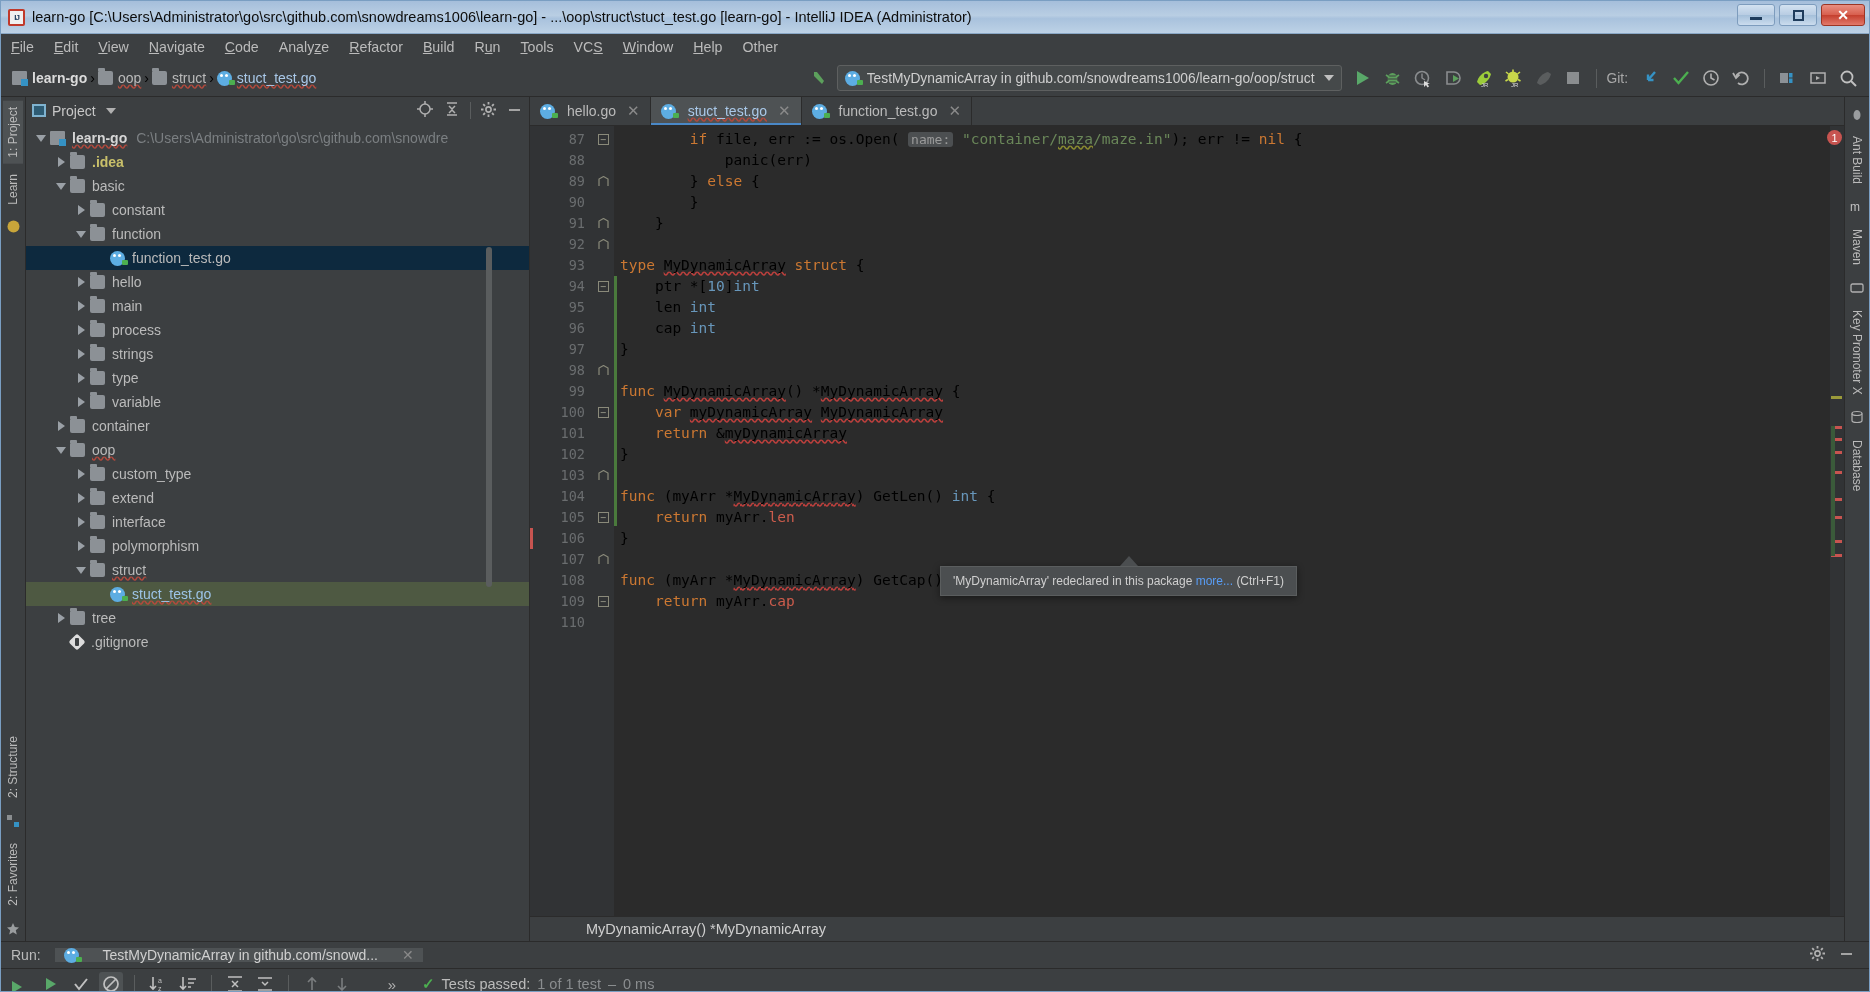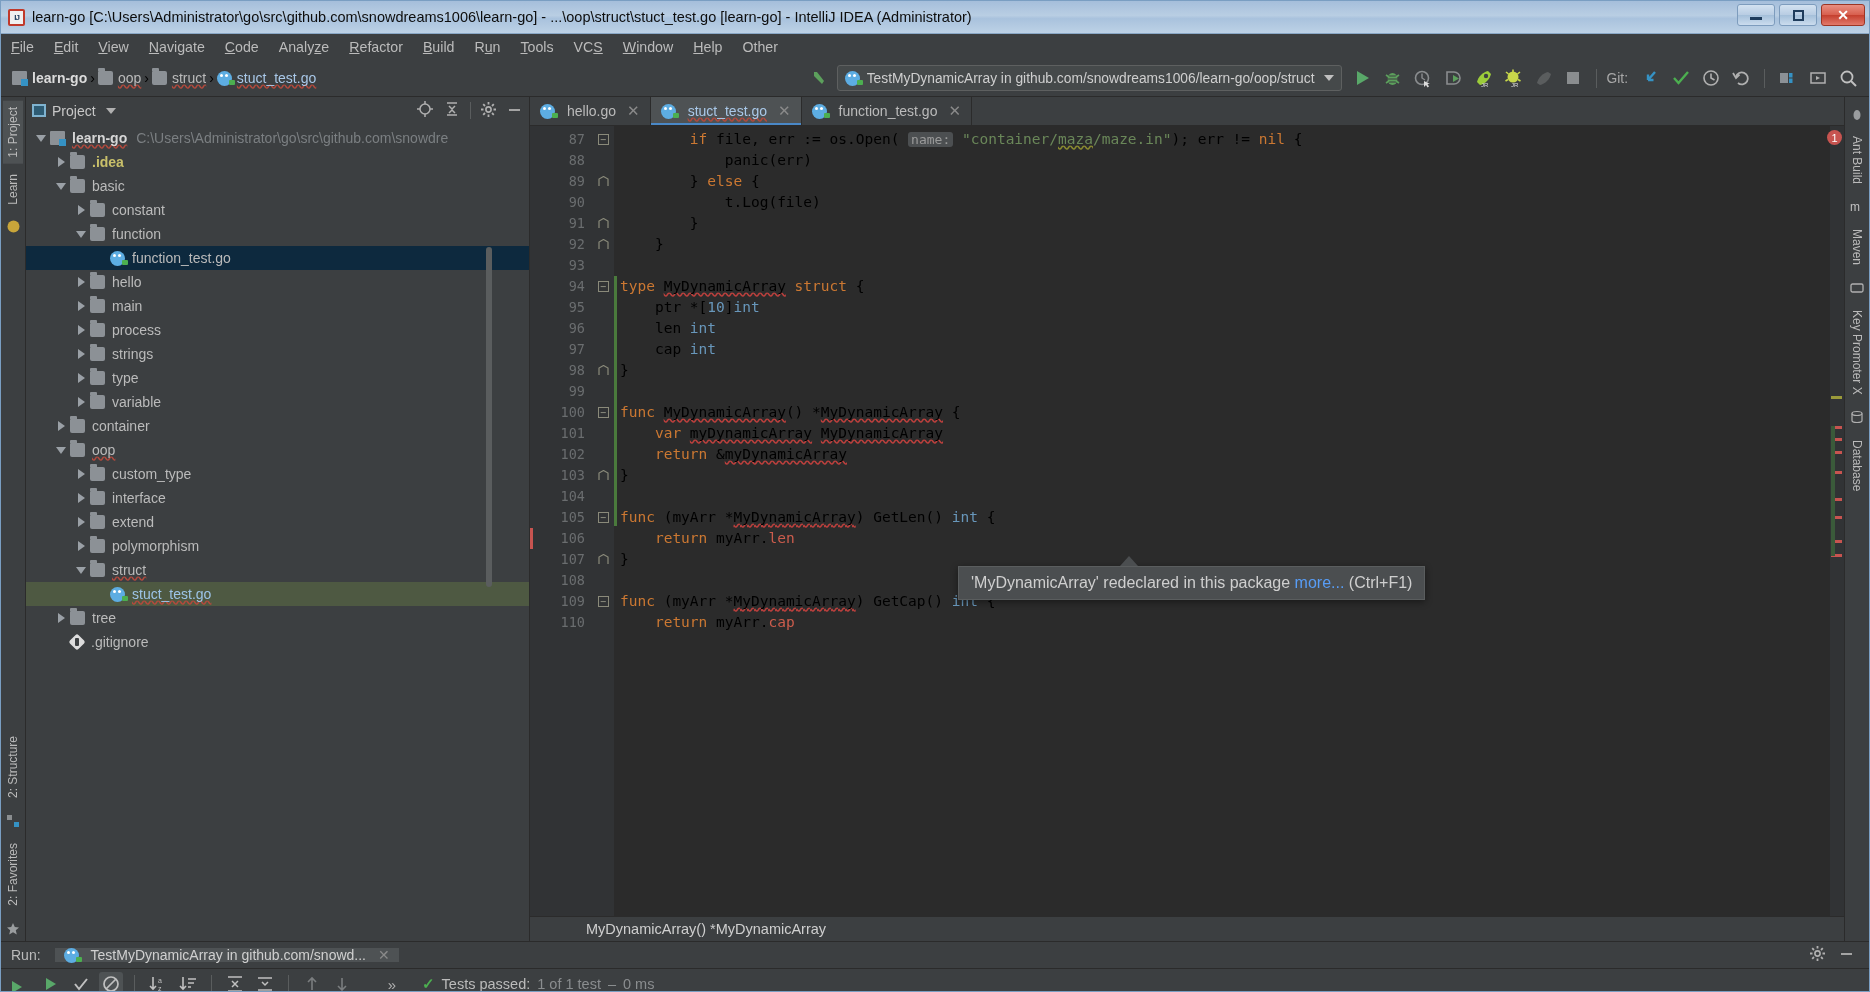--- a/index.html
+++ b/index.html
@@ -238,24 +238,24 @@
   .str { color:#6a8759; }
   .num { color:#6897bb; }
   .hintparam {
     background:#4c4f51; color:#9a9a9a; border-radius:3px; padding:0 3px; font-size:13px;
   }
   .err-wavy { text-decoration: underline wavy #bc3f3c; text-decoration-skip-ink:none;margin-top:11px; }
   .warn-wavy { text-decoration: underline wavy #8a8a2f; text-decoration-skip-ink:none; }
   .change-bar { position:absolute; left:0; top:0; width:3px; background:#4a7a3c; }
 
   .tooltip {
-    position:absolute; left:428px; top:440px;
+    position:absolute; left:410px; top:440px;
     background:#4b4e50; color:#cfcfcf;
     border:1px solid #5a5d5e;
-    padding: 7px 12px; font-size:16px;
+    padding: 7px 12px; font-size:12px;
     font-family:"Liberation Sans", sans-serif;
     box-shadow: 0 2px 7px rgba(0,0,0,0.45);
     white-space:nowrap;
   }
   .tooltip .more { color:#589df6; }
   .tooltip-arrow {
     position:absolute; left:590px; top:430px;
     width:0;height:0;border-left:9px solid transparent;border-right:9px solid transparent;border-bottom:10px solid #4b4e50;
   }
   .param-hint-bar {
@@ -278,21 +278,21 @@
   }
 
   
   .runpanel { height: 288px; background:#3c3f41; display:flex; flex-direction:column; border-top:1px solid #2b2b2b; }
   .run-header {
     height:27px; display:flex; align-items:center; padding-left:10px;
     font-size:14px; color:#bbbbbb; border-bottom:1px solid #2b2b2b;
   }
   .run-header .rh-label { margin-right:14px; }
   .run-tab {
-    display:flex;align-items:center;gap:7px; background:#4e5254; height:14px;
+    display:flex;align-items:center;gap:19px; background:#4e5254; height:14px;
     padding: 0 9px; font-size:14px; color:#d0d0d0;
   }
   .rh-actions { margin-left:auto; display:flex; align-items:center; gap:12px; padding-right:14px; }
 
   .run-body { flex:1 1 auto; display:flex; }
   .run-toolbar {
     width:32px; flex:0 0 32px; background:#3c3f41;
     display:flex;flex-direction:column;align-items:center;gap:10px;padding-top:8px;
   }
   .rt-ic { width:20px;height:20px;display:flex;align-items:center;justify-content:center; }
@@ -627,27 +627,27 @@
           <div class="tnode">
             <span style="display:inline-block;width:40px"></span>
             <span class="twist closed"></span>
             <span class="ic-folder"></span>
             <span class="tlabel">custom_type</span>
           </div>
           <div class="tnode">
             <span style="display:inline-block;width:40px"></span>
             <span class="twist closed"></span>
             <span class="ic-folder"></span>
+            <span class="tlabel">extend</span>
+          </div>
+          <div class="tnode">
+            <span style="display:inline-block;width:40px"></span>
+            <span class="twist closed"></span>
+            <span class="ic-folder"></span>
             <span class="tlabel">interface</span>
-          </div>
-          <div class="tnode">
-            <span style="display:inline-block;width:40px"></span>
-            <span class="twist closed"></span>
-            <span class="ic-folder"></span>
-            <span class="tlabel">extend</span>
           </div>
           <div class="tnode">
             <span style="display:inline-block;width:40px"></span>
             <span class="twist closed"></span>
             <span class="ic-folder"></span>
             <span class="tlabel">polymorphism</span>
           </div>
           <div class="tnode">
             <span style="display:inline-block;width:40px"></span>
             <span class="twist open"></span>
@@ -780,21 +780,20 @@
             <div class="fold">
               <span class="fold-box">−</span>
             </div>
             <div class="fold"></div>
           </div>
         <div class="code" id="code">
             <div class="change-bar" style="top: 150px; height: 250px;"></div>
             <div class="cline">        <span class="kw">if</span> file, err := os.Open( <span class="hintparam">name:</span> <span class="str">"container/<span class="warn-wavy">maza</span>/maze.in"</span>); err != <span class="kw">nil</span> {</div>
             <div class="cline">            panic(err)</div>
             <div class="cline">        } <span class="kw">else</span> {</div>
-            <div class="cline">            t.Log(file)</div>
             <div class="cline">        }</div>
             <div class="cline">    }</div>
             <div class="cline">&nbsp;</div>
             <div class="cline"><span class="kw">type</span> <span class="err-wavy">MyDynamicArray</span> <span class="kw">struct</span> {</div>
             <div class="cline">    ptr *[<span class="num">10</span>]<span class="num">int</span></div>
             <div class="cline">    len <span class="num">int</span></div>
             <div class="cline">    cap <span class="num">int</span></div>
             <div class="cline">}</div>
             <div class="cline">&nbsp;</div>
             <div class="cline"><span class="kw">func</span> <span class="err-wavy">MyDynamicArray</span>() *<span class="err-wavy">MyDynamicArray</span> {</div>

